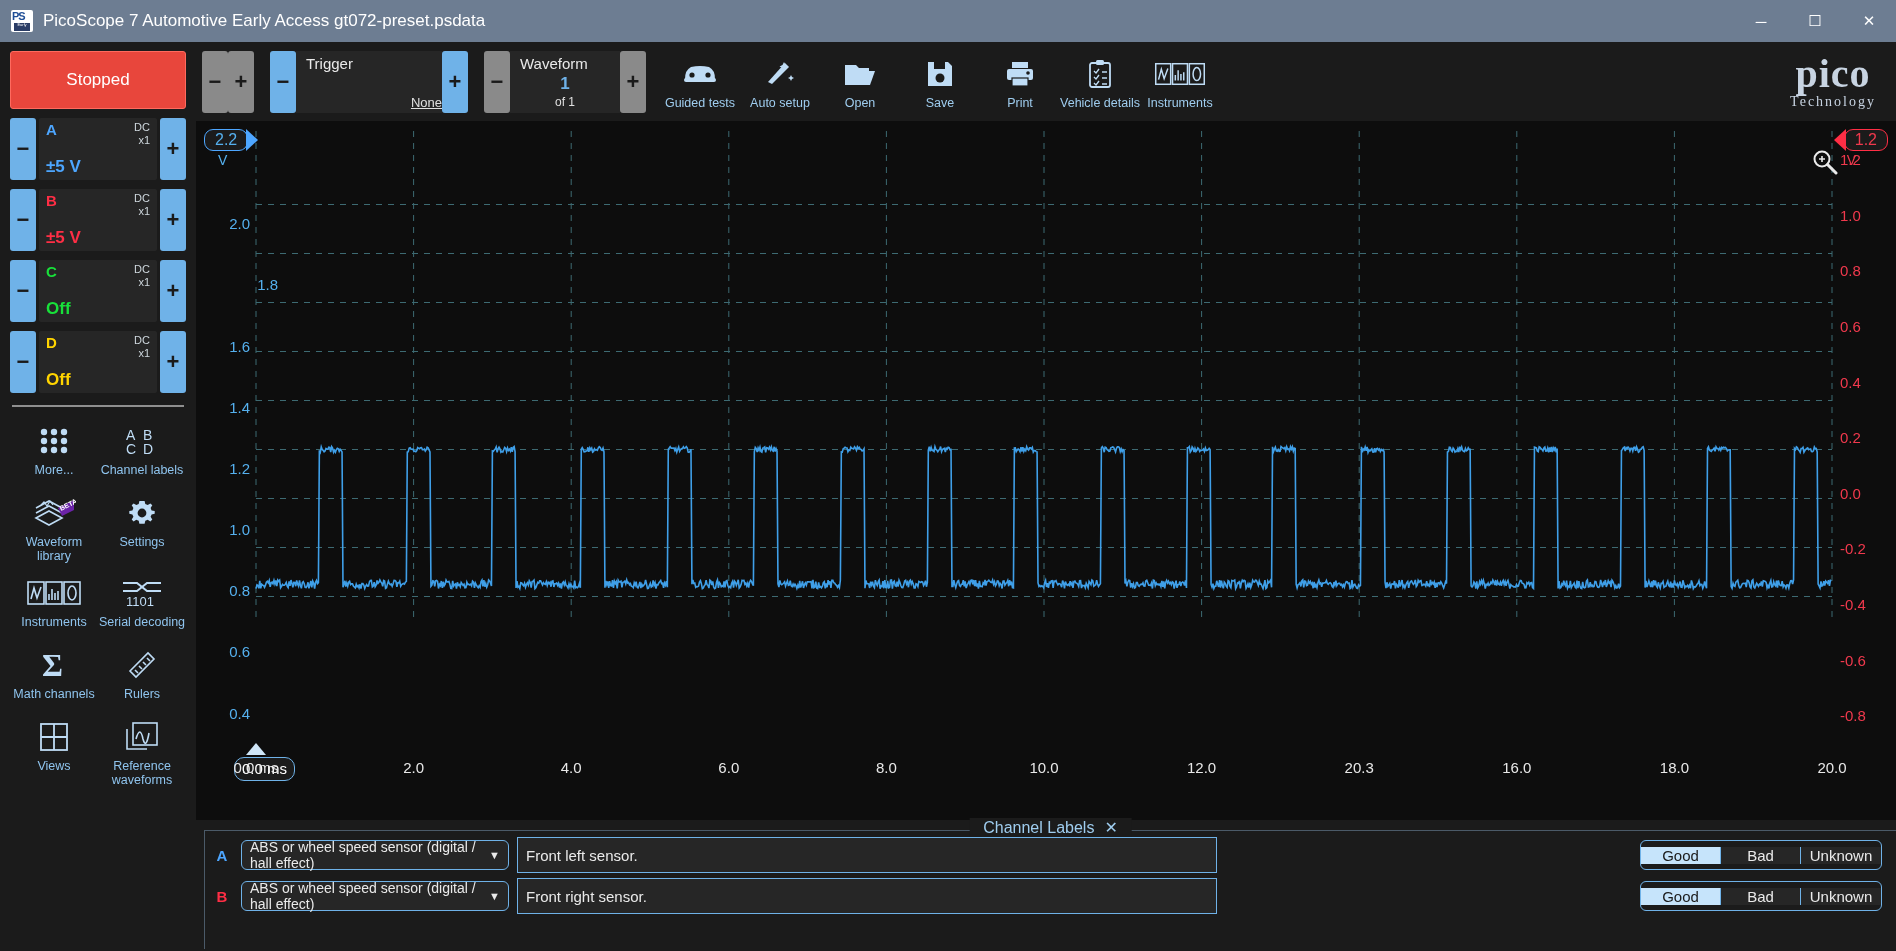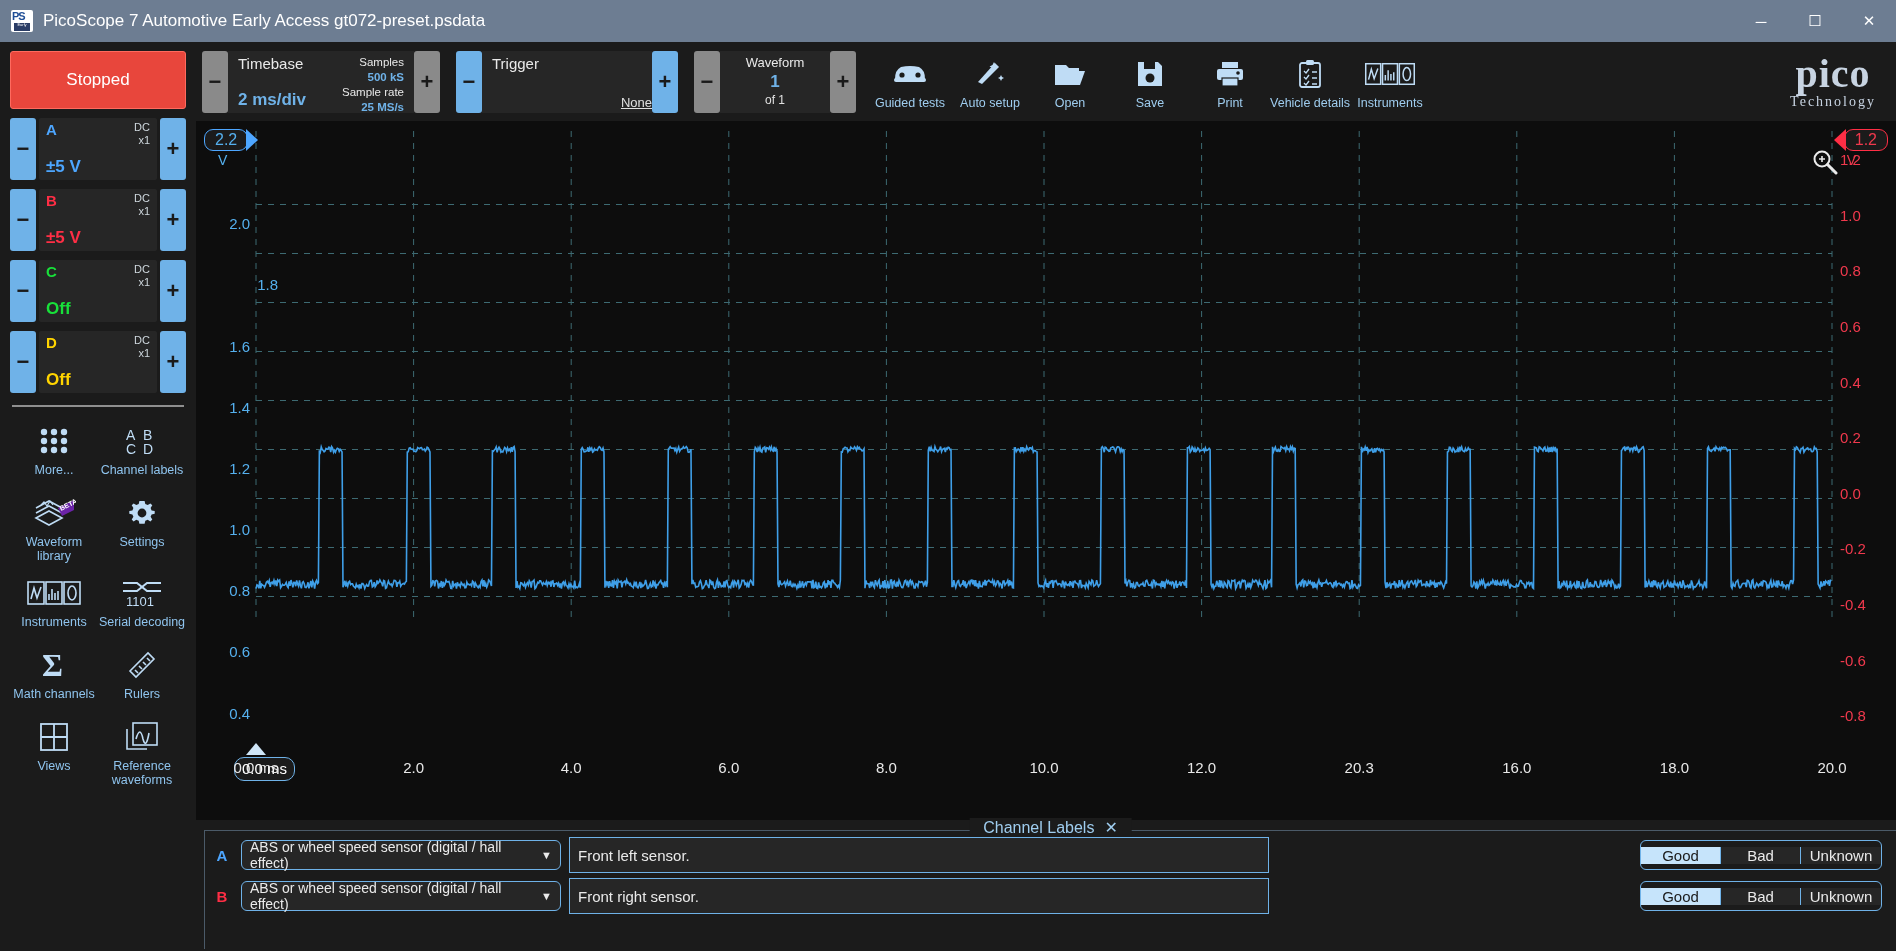--- a/index.html
+++ b/index.html
@@ -81,21 +81,21 @@
   }
   .step-btn.grey { background: #8a8a8a; }
   .step-btn.blue { background: #6fb2e8; }
   .step-mid { background: #262626; position: relative; padding: 4px 10px; }
   .step-title { font-size: 15px; color: #e9e9e9; }
   .step-value { position: absolute; left: 10px; bottom: 3px; font-size: 17px; font-weight: bold; color: #6fb2e8; }
   .step-value.center { left: 0; right: 0; text-align: right; text-decoration: underline; }
   .step-value.small { font-size: 13px; color: #e0e0e0; font-weight: normal; }
   .step-sub { position: absolute; right: 10px; top: 4px; text-align: right; font-size: 11.5px; line-height: 15px; }
   .sub-k { color: #e9e9e9; } .sub-v { color: #6fb2e8; font-weight: bold; }
-  .step-top-center { text-align: center; font-size: 13px; color: #e9e9e9; }
+  .step-top-center { font-size: 15px; color: #e9e9e9; }
   .step-mid-center { text-align: center; font-size: 17px; font-weight: bold; color: #6fb2e8; margin-top: 2px;}
   .step-bot-center { text-align: center; font-size: 12px; color: #e0e0e0; margin-top: 1px;}
 
   #tbicons { display: flex; margin-left: 14px; }
   .tbitem {
     width: 80px; display: flex; flex-direction: column; align-items: center; cursor: pointer;
   }
   .tbitem .ic { height: 40px; display: flex; align-items: center; justify-content: center; color: #bfdcf5; }
   .tbitem .lb { font-size: 12.5px; color: #9fcdef; margin-top: 2px; white-space: nowrap; }
 
@@ -139,21 +139,21 @@
   #cl-inner { position: absolute; left: 8px; right: 0; top: 10px; bottom: 2px;
     border-top: 1px solid #4b5a68; border-left: 1px solid #4b5a68; }
   #cl-tab {
     position: absolute; left: 50%; transform: translateX(-50%); top: -13px;
     background: #1b1b1b; padding: 0 14px; display: flex; align-items: center; gap: 10px;
     color: #9fcdef; font-size: 16px;
   }
   .cl-row { display: flex; align-items: center; height: 34px; margin-top: 7px; padding-left: 6px;}
   .cl-chan { width: 22px; font-size: 15px; font-weight: bold; text-align: center; }
   .cl-select {
-    width: 320px; height: 30px; background: #262626; border: 1px solid #6fb2e8; border-radius: 6px;
+    width: 268px; height: 30px; background: #262626; border: 1px solid #6fb2e8; border-radius: 6px;
     color: #eaeaea; font-size: 14px; display: flex; align-items: center; padding: 0 8px;
     position: relative; margin-left: 8px;
   }
   .cl-select .caret { margin-left: auto; font-size: 11px; }
   .cl-text {
     flex: 1; height: 36px; background: #262626; border: 1px solid #6fb2e8;
     color: #eaeaea; font-size: 15px; display: flex; align-items: center; padding: 0 8px;
     margin-left: 8px; margin-right: 6px; max-width: 700px;
   }
   .cl-seg { display: flex; height: 30px; border-radius: 6px; overflow: hidden; border: 1px solid #6fb2e8; margin-left: auto; margin-right: 14px; align-items: center;}
@@ -376,36 +376,26 @@
         <div class="tool-lbl">Reference waveforms</div>
       </div>
     </div>
   </div>
 
   <div id="rightcol">
 
     <div id="toolbar">
       <div class="stepper">
         <div class="step-btn grey">−</div>
-        <div class="step-mid" style="width:186px">
-          <div class="step-title">Timebase</div>
-          <div class="step-value">2 ms/div</div>
-          <div class="step-sub">
-            <div class="sub-k">Samples</div>
-            <div class="sub-v">500 kS</div>
-            <div class="sub-k">Sample rate</div>
-            <div class="sub-v">25 MS/s</div>
-          </div>
-        </div>
         <div class="step-btn grey">+</div>
       </div>
 
       <div class="stepper" style="margin-left:16px">
         <div class="step-btn blue">−</div>
-        <div class="step-mid" style="width:170px">
+        <div class="step-mid" style="width:146px">
           <div class="step-title">Trigger</div>
           <div class="step-value small center">None</div>
         </div>
         <div class="step-btn blue">+</div>
       </div>
 
       <div class="stepper" style="margin-left:16px">
         <div class="step-btn grey">−</div>
         <div class="step-mid" style="width:110px">
           <div class="step-top-center">Waveform</div>

